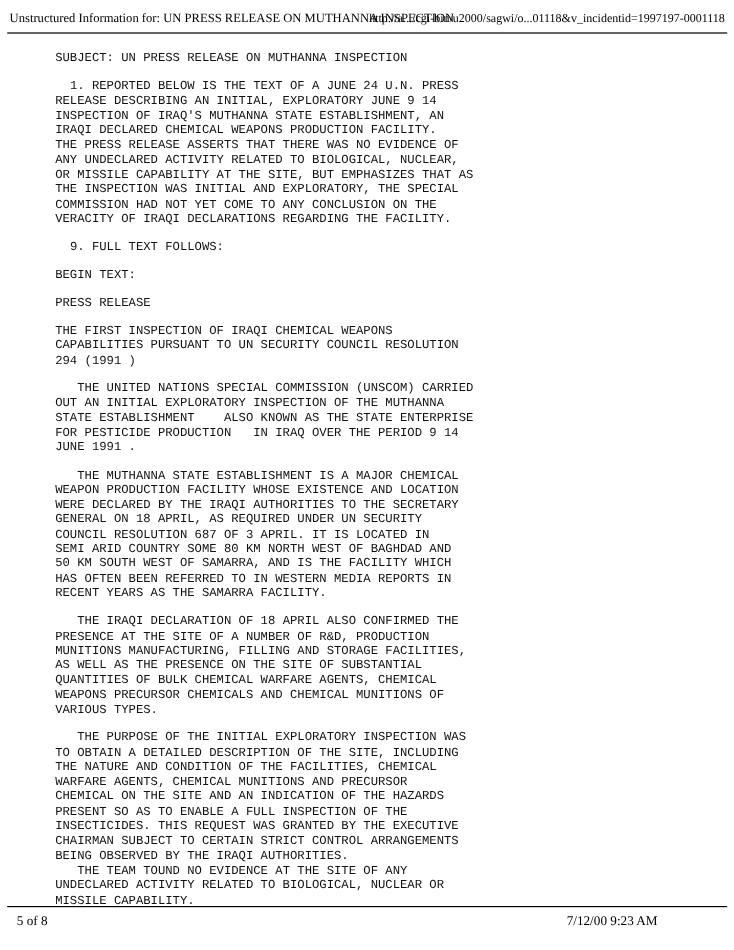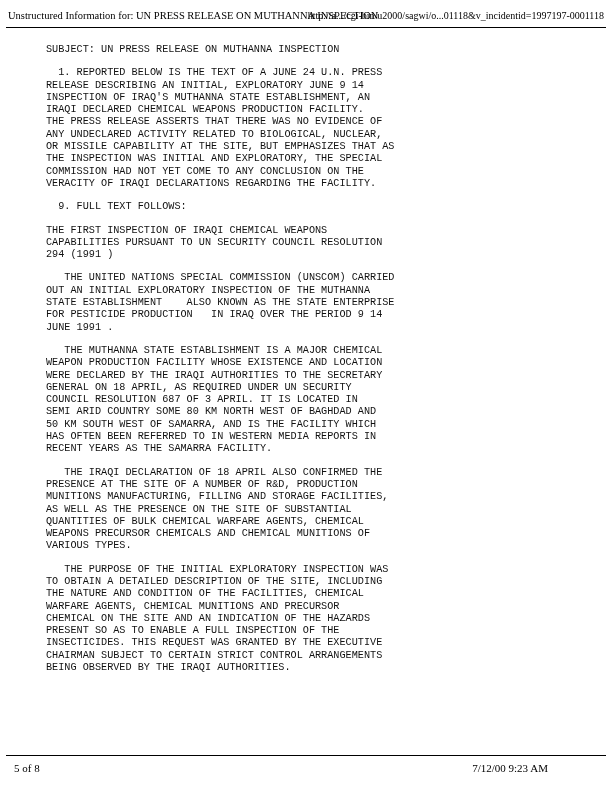--- a/index.html
+++ b/index.html
@@ -113,20 +113,22 @@
 RELEASE DESCRIBING AN INITIAL, EXPLORATORY JUNE 9 14
 INSPECTION OF IRAQ'S MUTHANNA STATE ESTABLISHMENT, AN
 IRAQI DECLARED CHEMICAL WEAPONS PRODUCTION FACILITY.
 THE PRESS RELEASE ASSERTS THAT THERE WAS NO EVIDENCE OF
 ANY UNDECLARED ACTIVITY RELATED TO BIOLOGICAL, NUCLEAR,
 OR MISSILE CAPABILITY AT THE SITE, BUT EMPHASIZES THAT AS
 THE INSPECTION WAS INITIAL AND EXPLORATORY, THE SPECIAL
 COMMISSION HAD NOT YET COME TO ANY CONCLUSION ON THE
 VERACITY OF IRAQI DECLARATIONS REGARDING THE FACILITY.</p>
     <p>  9. FULL TEXT FOLLOWS:</p>
+    <p>BEGIN TEXT:</p>
+    <p>PRESS RELEASE</p>
     <p>THE FIRST INSPECTION OF IRAQI CHEMICAL WEAPONS
 CAPABILITIES PURSUANT TO UN SECURITY COUNCIL RESOLUTION
 294 (1991 )</p>
     <p>   THE UNITED NATIONS SPECIAL COMMISSION (UNSCOM) CARRIED
 OUT AN INITIAL EXPLORATORY INSPECTION OF THE MUTHANNA
 STATE ESTABLISHMENT    ALSO KNOWN AS THE STATE ENTERPRISE
 FOR PESTICIDE PRODUCTION   IN IRAQ OVER THE PERIOD 9 14
 JUNE 1991 .</p>
     <p>   THE MUTHANNA STATE ESTABLISHMENT IS A MAJOR CHEMICAL
 WEAPON PRODUCTION FACILITY WHOSE EXISTENCE AND LOCATION
@@ -146,20 +148,23 @@
 VARIOUS TYPES.</p>
     <p class="tight">   THE PURPOSE OF THE INITIAL EXPLORATORY INSPECTION WAS
 TO OBTAIN A DETAILED DESCRIPTION OF THE SITE, INCLUDING
 THE NATURE AND CONDITION OF THE FACILITIES, CHEMICAL
 WARFARE AGENTS, CHEMICAL MUNITIONS AND PRECURSOR
 CHEMICAL ON THE SITE AND AN INDICATION OF THE HAZARDS
 PRESENT SO AS TO ENABLE A FULL INSPECTION OF THE
 INSECTICIDES. THIS REQUEST WAS GRANTED BY THE EXECUTIVE
 CHAIRMAN SUBJECT TO CERTAIN STRICT CONTROL ARRANGEMENTS
 BEING OBSERVED BY THE IRAQI AUTHORITIES.</p>
+    <p>   THE TEAM TOUND NO EVIDENCE AT THE SITE OF ANY
+UNDECLARED ACTIVITY RELATED TO BIOLOGICAL, NUCLEAR OR
+MISSILE CAPABILITY.</p>
 
   </div>
 
   <div class="footer-rule"></div>
   <div class="footer">
     <span>5 of 8</span>
     <span>7/12/00 9:23 AM</span>
   </div>
 
 </div>

